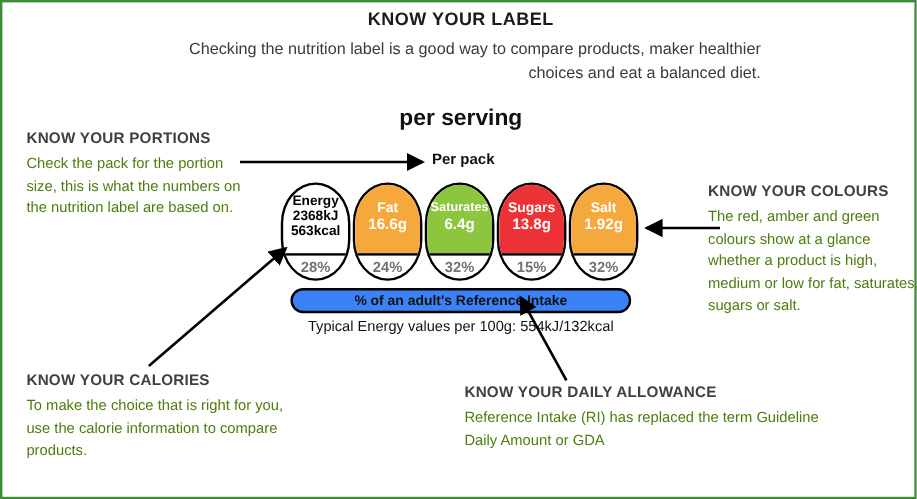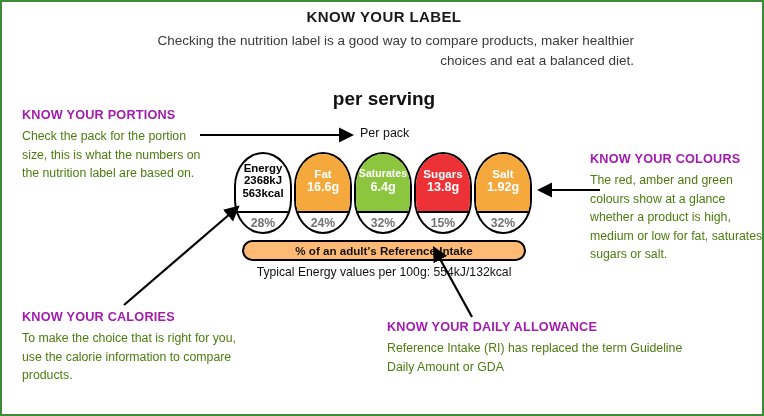--- a/index.html
+++ b/index.html
@@ -29,26 +29,26 @@
     text-align:right;
     font-size:13.5px;line-height:20px;color:#3a3a3a;
   }
   .per-serving{
     position:absolute;left:232px;top:86px;width:300px;
     text-align:center;
     font-size:19px;font-weight:bold;color:#111;
   }
   .per-pack{
     position:absolute;left:358px;top:124px;
-    font-size:12.5px;font-weight:normal;color:#111;
+    font-size:12.5px;font-weight:bold;color:#111;
   }
 
   
   .ann-h{
-    font-size:12.7px;font-weight:bold;color:#a21caf;
+    font-size:12.7px;font-weight:bold;color:#404040;
     letter-spacing:.2px;margin:0 0 5px 0;
   }
   .ann-b{
     font-size:12.3px;line-height:18.5px;color:#4d7c0f;margin:0;
   }
   #ann-portions{position:absolute;left:20px;top:106px;width:190px;}
   #ann-colours {position:absolute;left:588px;top:150px;width:176px;}
   #ann-calories{position:absolute;left:20px;top:308px;width:235px;}
   #ann-allowance{position:absolute;left:385px;top:318px;width:300px;}
 
@@ -91,21 +91,21 @@
   }
   .white-txt{color:#ffffff;}
 
   
   #ri-pill{
     position:absolute;left:240px;top:238px;
     width:284px;height:21px;
     box-sizing:border-box;
     border:2.2px solid #000;
     border-radius:11px;
-    background:#fdba74;
+    background:#3b82f6;
     display:flex;align-items:center;justify-content:center;
     font-size:11.6px;font-weight:bold;color:#111;
   }
   #typical{
     position:absolute;left:212px;top:263px;width:340px;
     text-align:center;
     font-size:12.2px;color:#111;
   }
 
   svg.ovl{position:absolute;left:0;top:0;width:764px;height:416px;

